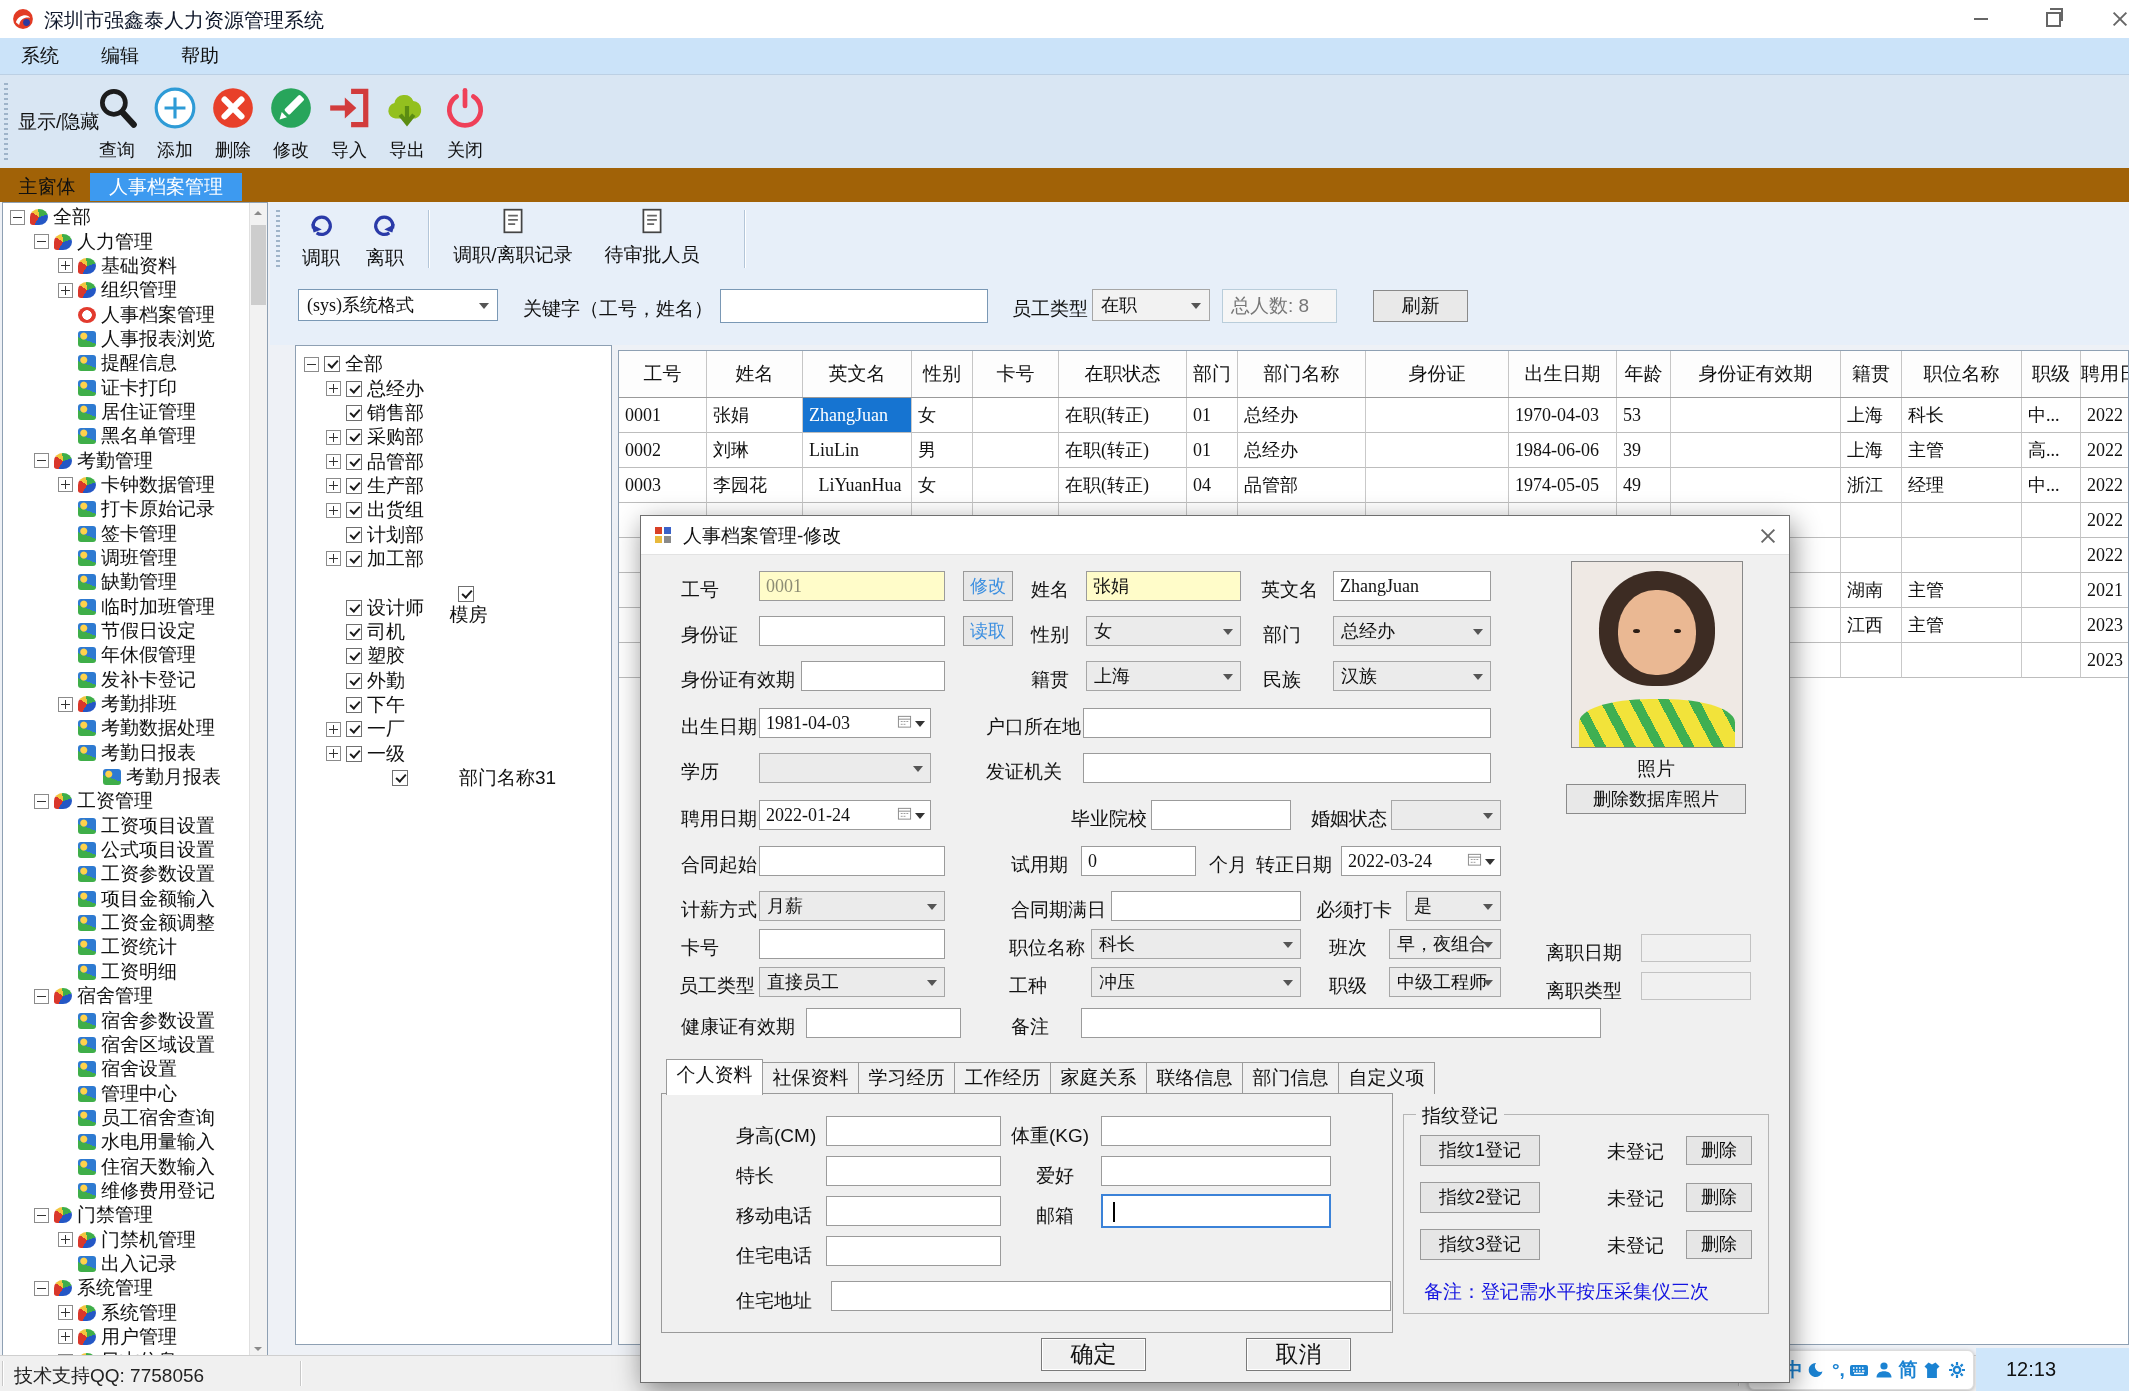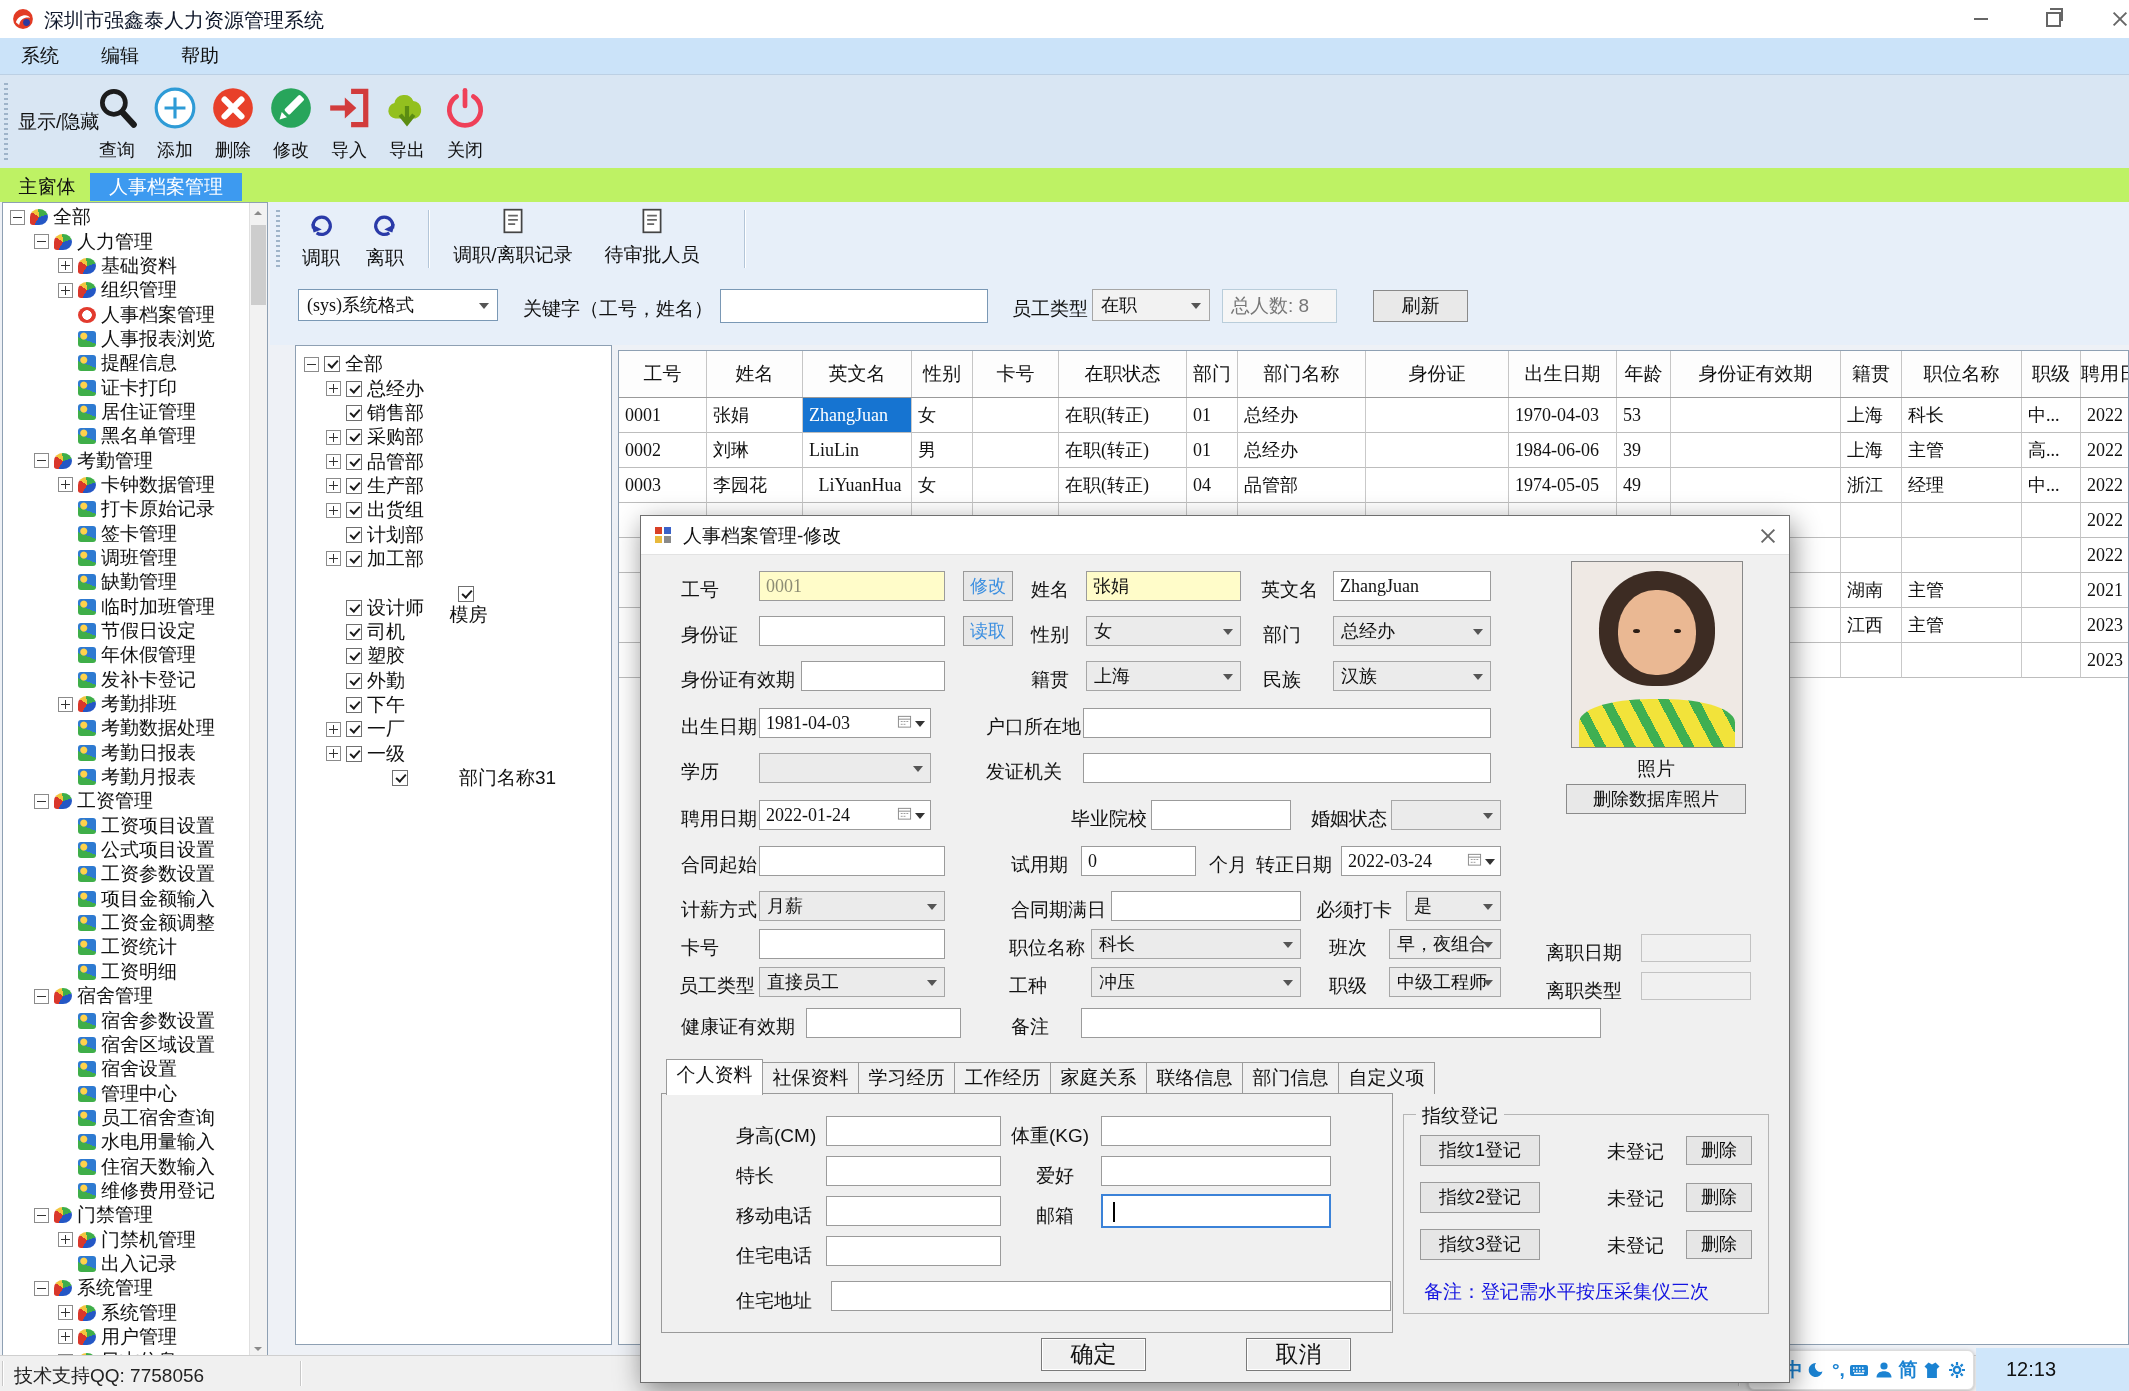--- a/index.html
+++ b/index.html
@@ -21,21 +21,21 @@
   .mi{font-size:19px;padding:0 21px;line-height:36px}
   
   .toolbar{position:absolute;left:0;top:74px;width:2129px;height:94px;background:#d9e6f3;border-top:1px solid #bcd0e4;border-bottom:1px solid #c3d4e6}
   .grip{position:absolute;width:4px;background-image:repeating-linear-gradient(#9fb4c9 0 2px,rgba(0,0,0,0) 2px 5px)}
   .tgl{position:absolute;left:18px;top:34px;font-size:19px}
   .tbar-btns{position:absolute;left:88px;top:4px;display:flex}
   .tbtn{width:58px;display:flex;flex-direction:column;align-items:center;padding-top:6px}
   .tbtn svg{width:46px;height:46px}
   .tbtn .bl{font-size:18px;margin-top:3px;white-space:nowrap}
   
-  .tabstrip{position:absolute;left:0;top:168px;width:2129px;height:34px;background:#bef264}
+  .tabstrip{position:absolute;left:0;top:168px;width:2129px;height:34px;background:#a16207}
   .tab{position:absolute;top:5px;height:28px;line-height:28px;text-align:center;font-size:19px}
   .tab.active{background:#3d9af0;color:#fff}
   
   .navpanel{position:absolute;left:2px;top:202px;width:266px;height:1156px;background:#fff;border:1px solid #8ea0b3;box-sizing:border-box}
   #nav-tree{position:absolute;left:1px;top:2px;right:18px;bottom:1px;overflow:hidden}
   .vscroll{position:absolute;top:0;right:0;width:17px;height:100%;background:#f2f2f2;border-left:1px solid #e0e0e0}
   .sarr{position:absolute;left:0;width:17px;height:17px;background:#f2f2f2}
   .sarr::after{content:"";position:absolute;left:4px;border:4.5px solid rgba(0,0,0,0)}
   .sarr.up{top:0}.sarr.up::after{top:4px;border-bottom-color:#8a8a8a}
   .sarr.dn{bottom:0}.sarr.dn::after{top:7px;border-top-color:#8a8a8a}
@@ -320,21 +320,21 @@
       <div class="trow" style="padding-left: 54px;">
         <span class="exp hid"></span>
         <span class="ticon ic-doc"></span>
         <span class="tlab">考勤数据处理</span>
       </div>
       <div class="trow" style="padding-left: 54px;">
         <span class="exp hid"></span>
         <span class="ticon ic-doc"></span>
         <span class="tlab">考勤日报表</span>
       </div>
-      <div class="trow" style="padding-left: 54px;">
+      <div class="trow" style="padding-left: 54px; margin-left: 25px;">
         <span class="exp hid"></span>
         <span class="ticon ic-doc"></span>
         <span class="tlab">考勤月报表</span>
       </div>
       <div class="trow" style="padding-left: 30px;">
         <span class="exp minus"></span>
         <span class="ticon ic-logo"></span>
         <span class="tlab">工资管理</span>
       </div>
       <div class="trow" style="padding-left: 54px;">

